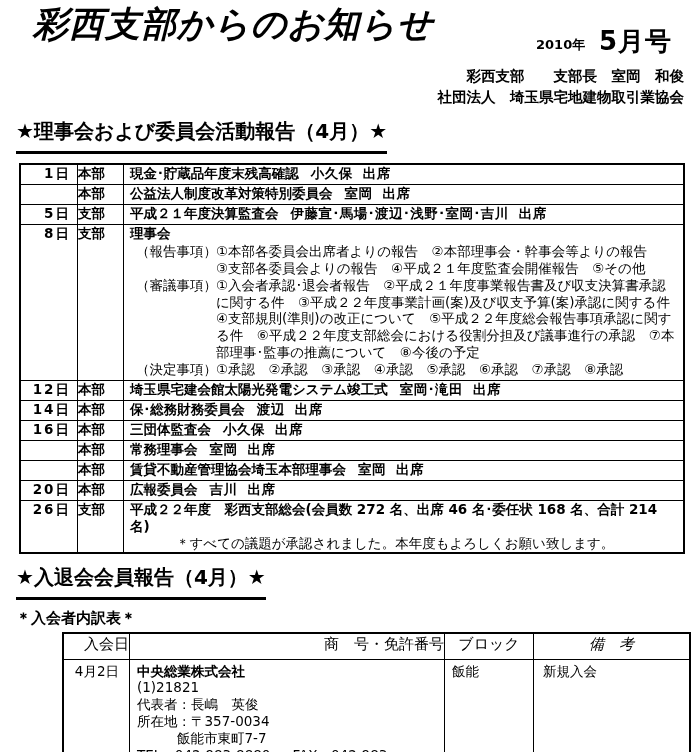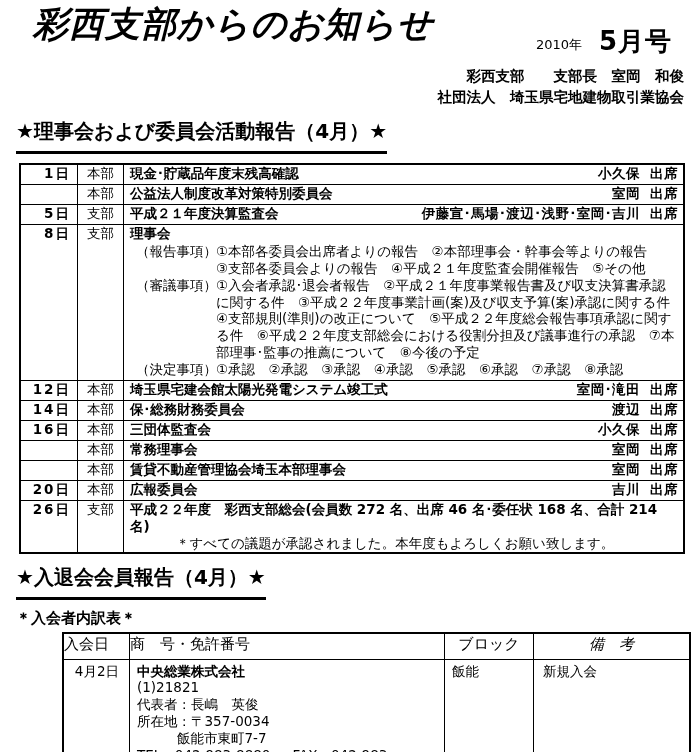--- a/index.html
+++ b/index.html
@@ -30,21 +30,21 @@
     font-style: italic;
     letter-spacing: 1px;
     line-height: 1;
     white-space: nowrap;
   }
   .masthead-year {
     position: absolute;
     left: 536px;
     top: 36px;
     font-size: 13px;
-    font-weight: normal;
+    font-weight: bold;
     white-space: nowrap;
   }
   .masthead-issue {
     position: absolute;
     left: 599px;
     top: 24px;
     font-size: 26px;
     font-weight: bold;
     letter-spacing: 1px;
     white-space: nowrap;
@@ -103,31 +103,29 @@
   .c-day {
     width: 50px;
     text-align: right;
     padding-right: 6px !important;
     font-weight: bold;
     letter-spacing: 2px;
     font-size: 14px;
   }
   .c-org {
     width: 45px;
-    text-align: center;
-    font-weight: normal;
+    font-weight: bold;
     font-size: 13.5px;
     margin-top: 19px;
   }
   .c-body {
     padding: 0 5px 0 6px !important;
   }
   .row-line {
     display: flex;
-    justify-content: space-between;
     align-items: baseline;
     white-space: nowrap;
   }
   .row-title { font-weight: bold; }
   .row-attend {
     font-weight: bold;
     padding-left: 12px;
     letter-spacing: 0.5px;
   }
   .attend-name { margin-right: 10px; }
@@ -162,21 +160,21 @@
   #member-table {
     margin: 3px 0 0 62px;
     width: 624px;
   }
   #member-table td, #member-table th { height: 22px; }
   .m-date   { width: 65px;  text-align: center; }
   .m-name   { width: 314px; }
   .m-block  { width: 88px;  padding-left: 7px !important; }
   .m-note   { width: 155px; padding-left: 9px !important; }
   #member-table thead td {
-    text-align: left;
+    text-align: right;
     font-size: 15px;
     height: 24px;
     padding-top: 1px !important;
   }
   .m-cell-date {
     text-align: right;
     padding: 3px 10px 0 0 !important;
     font-size: 13.5px;
   }
   .m-cell-body {

